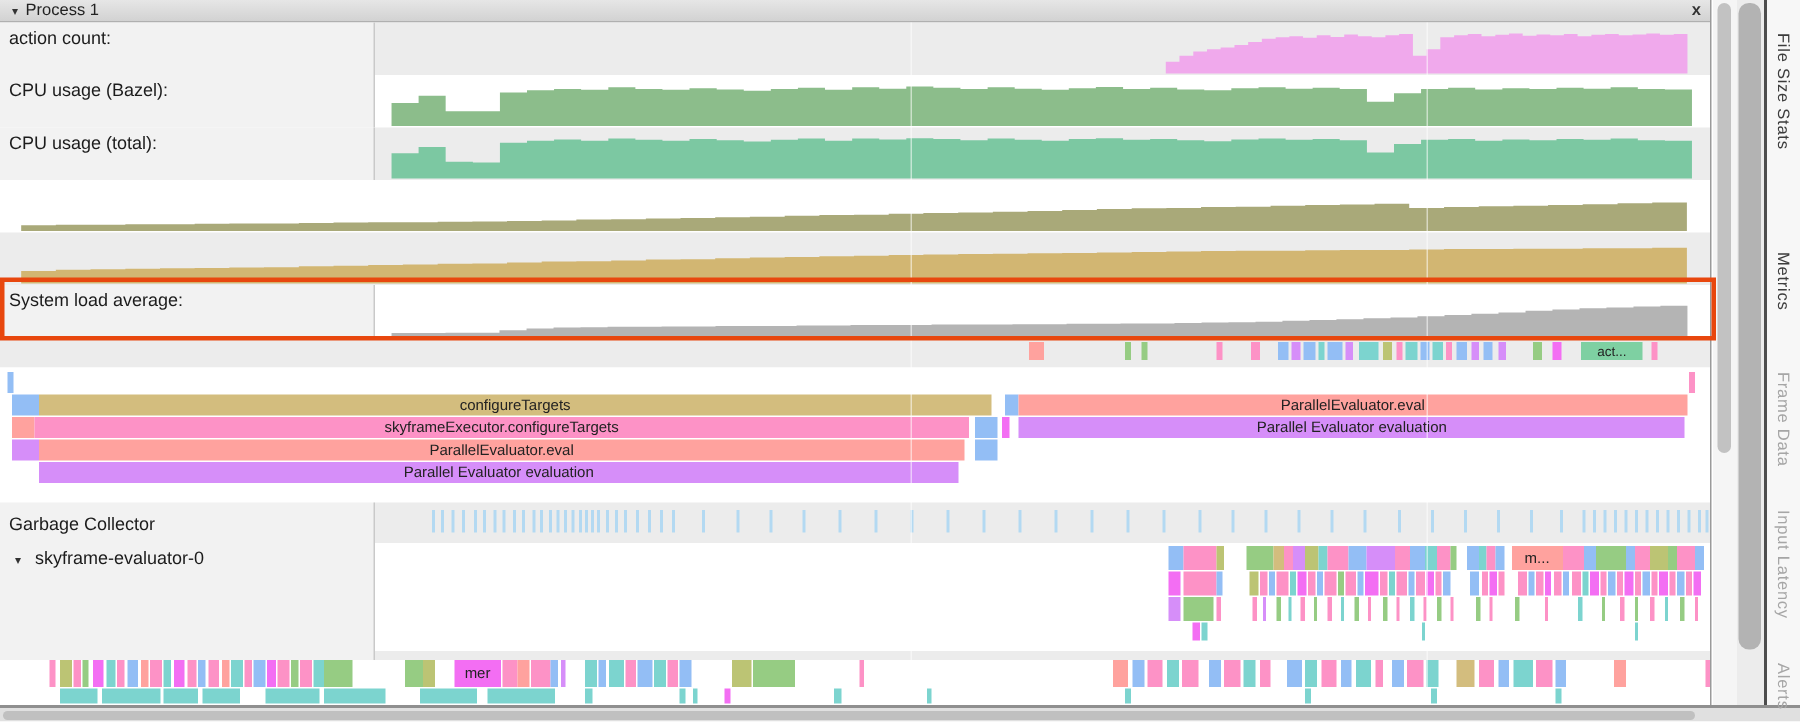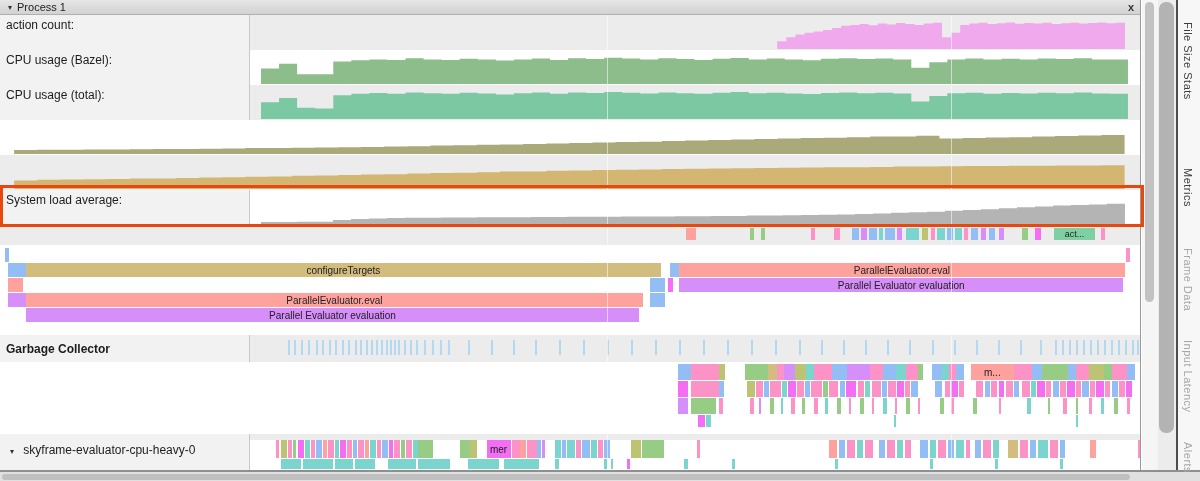--- a/index.html
+++ b/index.html
@@ -22,21 +22,21 @@
   .row:nth-child(odd) .trk { background:#ececec; }
   .row:nth-child(even) .trk { background:#ffffff; }
   .lbl { width:250px; min-width:250px; background:#f2f2f2; border-right:1px solid #c9c9c9;
          font-size:12px; color:#1c1c1c; padding:3px 0 0 6px; overflow:hidden; white-space:nowrap; }
   .lbl .arrow { font-size:8px; color:#333; margin:0 6px 0 4px; }
   .trk { position:relative; flex:1; overflow:hidden; }
 
   .crow { height:35px; }
   .critical { height:20px; }
   .sec-main { height:90px; }
-  .gc { height:27px;font-weight:bold; }
+  .gc { height:27px; }
   .gc .lbl { padding-top:7px; }
   .sk0 { height:72px; }
   .gapRow { height:6px; }
   .heavy { height:30px; }
 
   .csvg { position:absolute; left:0; top:0; width:100%; height:100%; }
 
   .span { position:absolute; display:flex; align-items:center; justify-content:center;
           font-size:10px; color:#222; overflow:hidden; white-space:nowrap; }
 
@@ -161,20 +161,21 @@
 
       <div class="row sec-main">
         <div class="trk">
             <div class="span" style="left: 0.45%; width: 0.338%; top: 3px; height: 14px; background: rgb(147, 190, 245); font-size: 10px;"></div>
             <div class="span" style="left: 98.761%; width: 0.338%; top: 3px; height: 14px; background: rgb(253, 146, 198); font-size: 10px;"></div>
             <div class="span" style="left: 0.676%; width: 1.577%; top: 18px; height: 14px; background: rgb(147, 190, 245); font-size: 10px;"></div>
             <div class="span" style="left: 2.252%; width: 55.743%; top: 18px; height: 14px; background: rgb(211, 189, 126); font-size: 10px;">configureTargets</div>
             <div class="span" style="left: 58.784%; width: 0.788%; top: 18px; height: 14px; background: rgb(147, 190, 245); font-size: 10px;"></div>
             <div class="span" style="left: 59.572%; width: 39.077%; top: 18px; height: 14px; background: rgb(255, 162, 158); font-size: 10px;">ParallelEvaluator.eval</div>
             <div class="span" style="left: 0.676%; width: 1.351%; top: 33px; height: 14px; background: rgb(255, 162, 158); font-size: 10px;"></div>
+            <div class="span" style="left: 2.027%; width: 54.617%; top: 33px; height: 14px; background: rgb(253, 146, 198); font-size: 10px;">skyframeExecutor.configureTargets</div>
             <div class="span" style="left: 56.982%; width: 1.351%; top: 33px; height: 14px; background: rgb(147, 190, 245); font-size: 10px;"></div>
             <div class="span" style="left: 58.559%; width: 0.45%; top: 33px; height: 14px; background: rgb(243, 110, 243); font-size: 10px;"></div>
             <div class="span" style="left: 59.572%; width: 38.964%; top: 33px; height: 14px; background: rgb(214, 142, 249); font-size: 10px;">Parallel Evaluator evaluation</div>
             <div class="span" style="left: 0.676%; width: 1.577%; top: 48px; height: 14px; background: rgb(214, 142, 249); font-size: 10px;"></div>
             <div class="span" style="left: 2.252%; width: 54.167%; top: 48px; height: 14px; background: rgb(255, 162, 158); font-size: 10px;">ParallelEvaluator.eval</div>
             <div class="span" style="left: 56.982%; width: 1.351%; top: 48px; height: 14px; background: rgb(147, 190, 245); font-size: 10px;"></div>
             <div class="span" style="left: 2.252%; width: 53.829%; top: 63px; height: 14px; background: rgb(214, 142, 249); font-size: 10px;">Parallel Evaluator evaluation</div>
           </div>
       </div>
 
@@ -244,20 +245,24 @@
             <div class="span" style="left: 95.946%; width: 0.225%; top: 5px; height: 15px; background: rgb(179, 217, 242);"></div>
             <div class="span" style="left: 96.734%; width: 0.225%; top: 5px; height: 15px; background: rgb(179, 217, 242);"></div>
             <div class="span" style="left: 97.523%; width: 0.225%; top: 5px; height: 15px; background: rgb(179, 217, 242);"></div>
             <div class="span" style="left: 98.311%; width: 0.225%; top: 5px; height: 15px; background: rgb(179, 217, 242);"></div>
             <div class="span" style="left: 99.099%; width: 0.225%; top: 5px; height: 15px; background: rgb(179, 217, 242);"></div>
             <div class="span" style="left: 99.662%; width: 0.225%; top: 5px; height: 15px; background: rgb(179, 217, 242);"></div>
           </div>
       </div>
 
       <div class="row sk0">
+        <div class="lbl">
+          <span class="arrow">▾</span>
+          <span>skyframe-evaluator-0</span>
+        </div>
         <div class="trk">
             <div class="span" style="left: 59.459%; width: 1.126%; top: 2px; height: 16px; background: rgb(147, 190, 245); font-size: 10px;"></div>
             <div class="span" style="left: 60.586%; width: 2.477%; top: 2px; height: 16px; background: rgb(253, 146, 198); font-size: 10px;"></div>
             <div class="span" style="left: 63.063%; width: 0.563%; top: 2px; height: 16px; background: rgb(188, 196, 116); font-size: 10px;"></div>
             <div class="span" style="left: 65.315%; width: 2.027%; top: 2px; height: 16px; background: rgb(150, 204, 131); font-size: 10px;"></div>
             <div class="span" style="left: 67.342%; width: 0.788%; top: 2px; height: 16px; background: rgb(211, 189, 126); font-size: 10px;"></div>
             <div class="span" style="left: 68.131%; width: 0.676%; top: 2px; height: 16px; background: rgb(253, 146, 198); font-size: 10px;"></div>
             <div class="span" style="left: 68.806%; width: 0.901%; top: 2px; height: 16px; background: rgb(214, 142, 249); font-size: 10px;"></div>
             <div class="span" style="left: 69.707%; width: 1.014%; top: 2px; height: 16px; background: rgb(188, 196, 116); font-size: 10px;"></div>
             <div class="span" style="left: 70.721%; width: 0.676%; top: 2px; height: 16px; background: rgb(124, 212, 207); font-size: 10px;"></div>
@@ -369,24 +374,20 @@
             <div class="span" style="left: 94.369%; width: 0.225%; top: 53px; height: 12px; background: rgb(124, 212, 207); font-size: 10px;"></div>
           </div>
       </div>
 
       <div class="row gapRow">
         <div class="lbl"></div>
         <div class="trk"></div>
       </div>
 
       <div class="row heavy">
-        <div class="lbl">
-          <span class="arrow">▾</span>
-          <span>skyframe-evaluator-cpu-heavy-0</span>
-        </div>
         <div class="trk">
             <div class="span" style="left: 2.928%; width: 0.338%; top: 0px; height: 18px; background: rgb(253, 146, 198); font-size: 10px;"></div>
             <div class="span" style="left: 3.491%; width: 0.676%; top: 0px; height: 18px; background: rgb(188, 196, 116); font-size: 10px;"></div>
             <div class="span" style="left: 4.279%; width: 0.45%; top: 0px; height: 18px; background: rgb(253, 146, 198); font-size: 10px;"></div>
             <div class="span" style="left: 4.842%; width: 0.338%; top: 0px; height: 18px; background: rgb(150, 204, 131); font-size: 10px;"></div>
             <div class="span" style="left: 5.405%; width: 0.676%; top: 0px; height: 18px; background: rgb(243, 110, 243); font-size: 10px;"></div>
             <div class="span" style="left: 6.194%; width: 0.563%; top: 0px; height: 18px; background: rgb(124, 212, 207); font-size: 10px;"></div>
             <div class="span" style="left: 6.869%; width: 0.45%; top: 0px; height: 18px; background: rgb(253, 146, 198); font-size: 10px;"></div>
             <div class="span" style="left: 7.432%; width: 0.676%; top: 0px; height: 18px; background: rgb(147, 190, 245); font-size: 10px;"></div>
             <div class="span" style="left: 8.221%; width: 0.45%; top: 0px; height: 18px; background: rgb(255, 162, 158); font-size: 10px;"></div>

